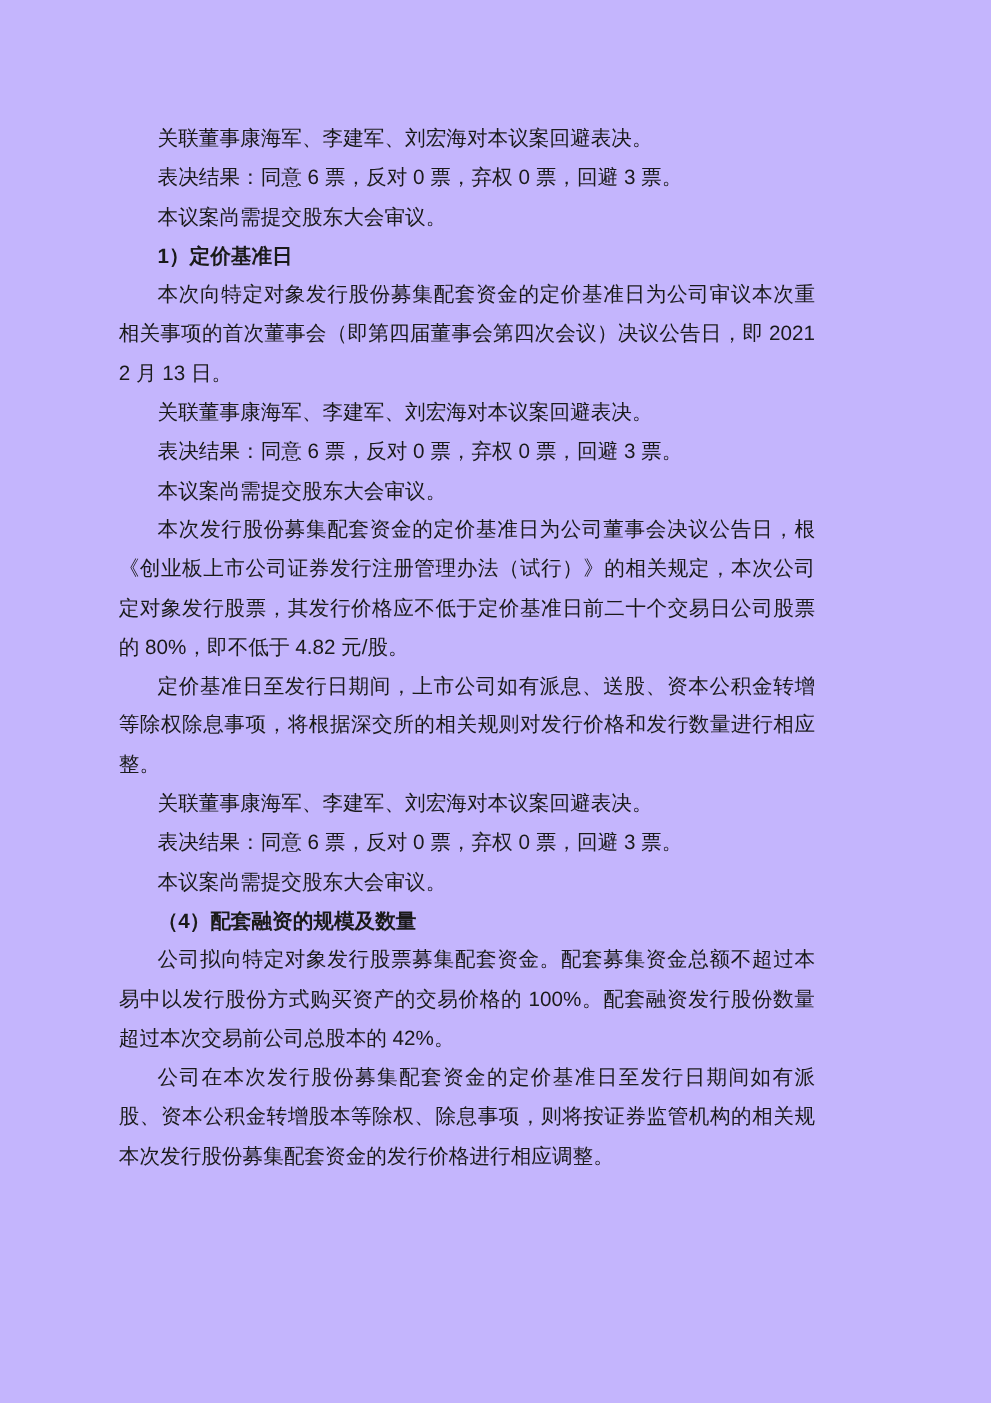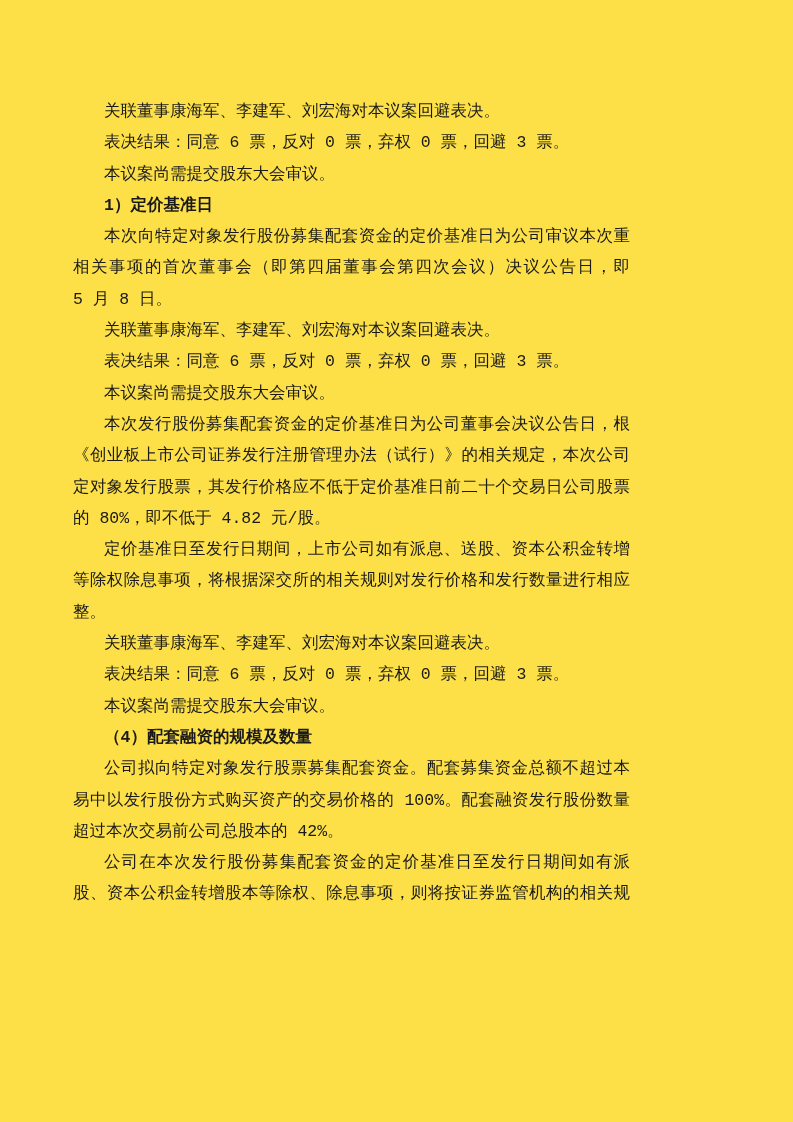--- a/index.html
+++ b/index.html
@@ -4,24 +4,24 @@
 <style>
   html, body {
     margin: 0;
     padding: 0;
     background: #ffffff;
   }
   .page {
     position: relative;
     width: 793px;
     height: 1122px;
-    background: #fde047;
+    background: #c4b5fd;
     box-sizing: border-box;
-    padding: 96px 118px 0 73px;
-    font-family: Liberation Mono, monospace;
+    padding: 96px 118px 0 95px;
+    font-family: Liberation Sans, sans-serif;
     color: #1a1a1a;
     overflow: hidden;
   }
   .para {
     margin: 0;
     padding: 0;
     width: 557px;
   }
   .line {
     height: 31.3px;
@@ -59,21 +59,21 @@
     <span class="line indent" style="display:block">本议案尚需提交股东大会审议。</span>
   </p>
 
   <p class="para heading">
     <span class="line indent" style="display:block">1）定价基准日</span>
   </p>
 
   <p class="para">
     <span class="line indent fill" style="display:block">本次向特定对象发行股份募集配套资金的定价基准日为公司审议本次重组</span>
     <span class="line fill" style="display:block">相关事项的首次董事会（即第四届董事会第四次会议）决议公告日，即 2021 年</span>
-    <span class="line" style="display:block">5 月 8 日。</span>
+    <span class="line" style="display:block">2 月 13 日。</span>
   </p>
 
   <p class="para">
     <span class="line indent" style="display:block">关联董事康海军、李建军、刘宏海对本议案回避表决。</span>
   </p>
   <p class="para">
     <span class="line indent" style="display:block">表决结果：同意 6 票，反对 0 票，弃权 0 票，回避 3 票。</span>
   </p>
   <p class="para">
     <span class="line indent" style="display:block">本议案尚需提交股东大会审议。</span>
@@ -109,15 +109,16 @@
 
   <p class="para">
     <span class="line indent fill" style="display:block">公司拟向特定对象发行股票募集配套资金。配套募集资金总额不超过本次交</span>
     <span class="line fill" style="display:block">易中以发行股份方式购买资产的交易价格的 100%。配套融资发行股份数量将不</span>
     <span class="line" style="display:block">超过本次交易前公司总股本的 42%。</span>
   </p>
 
   <p class="para">
     <span class="line indent fill" style="display:block">公司在本次发行股份募集配套资金的定价基准日至发行日期间如有派息、送</span>
     <span class="line fill" style="display:block">股、资本公积金转增股本等除权、除息事项，则将按证券监管机构的相关规则对</span>
+    <span class="line" style="display:block">本次发行股份募集配套资金的发行价格进行相应调整。</span>
   </p>
 
 </div>
 
 </body></html>

